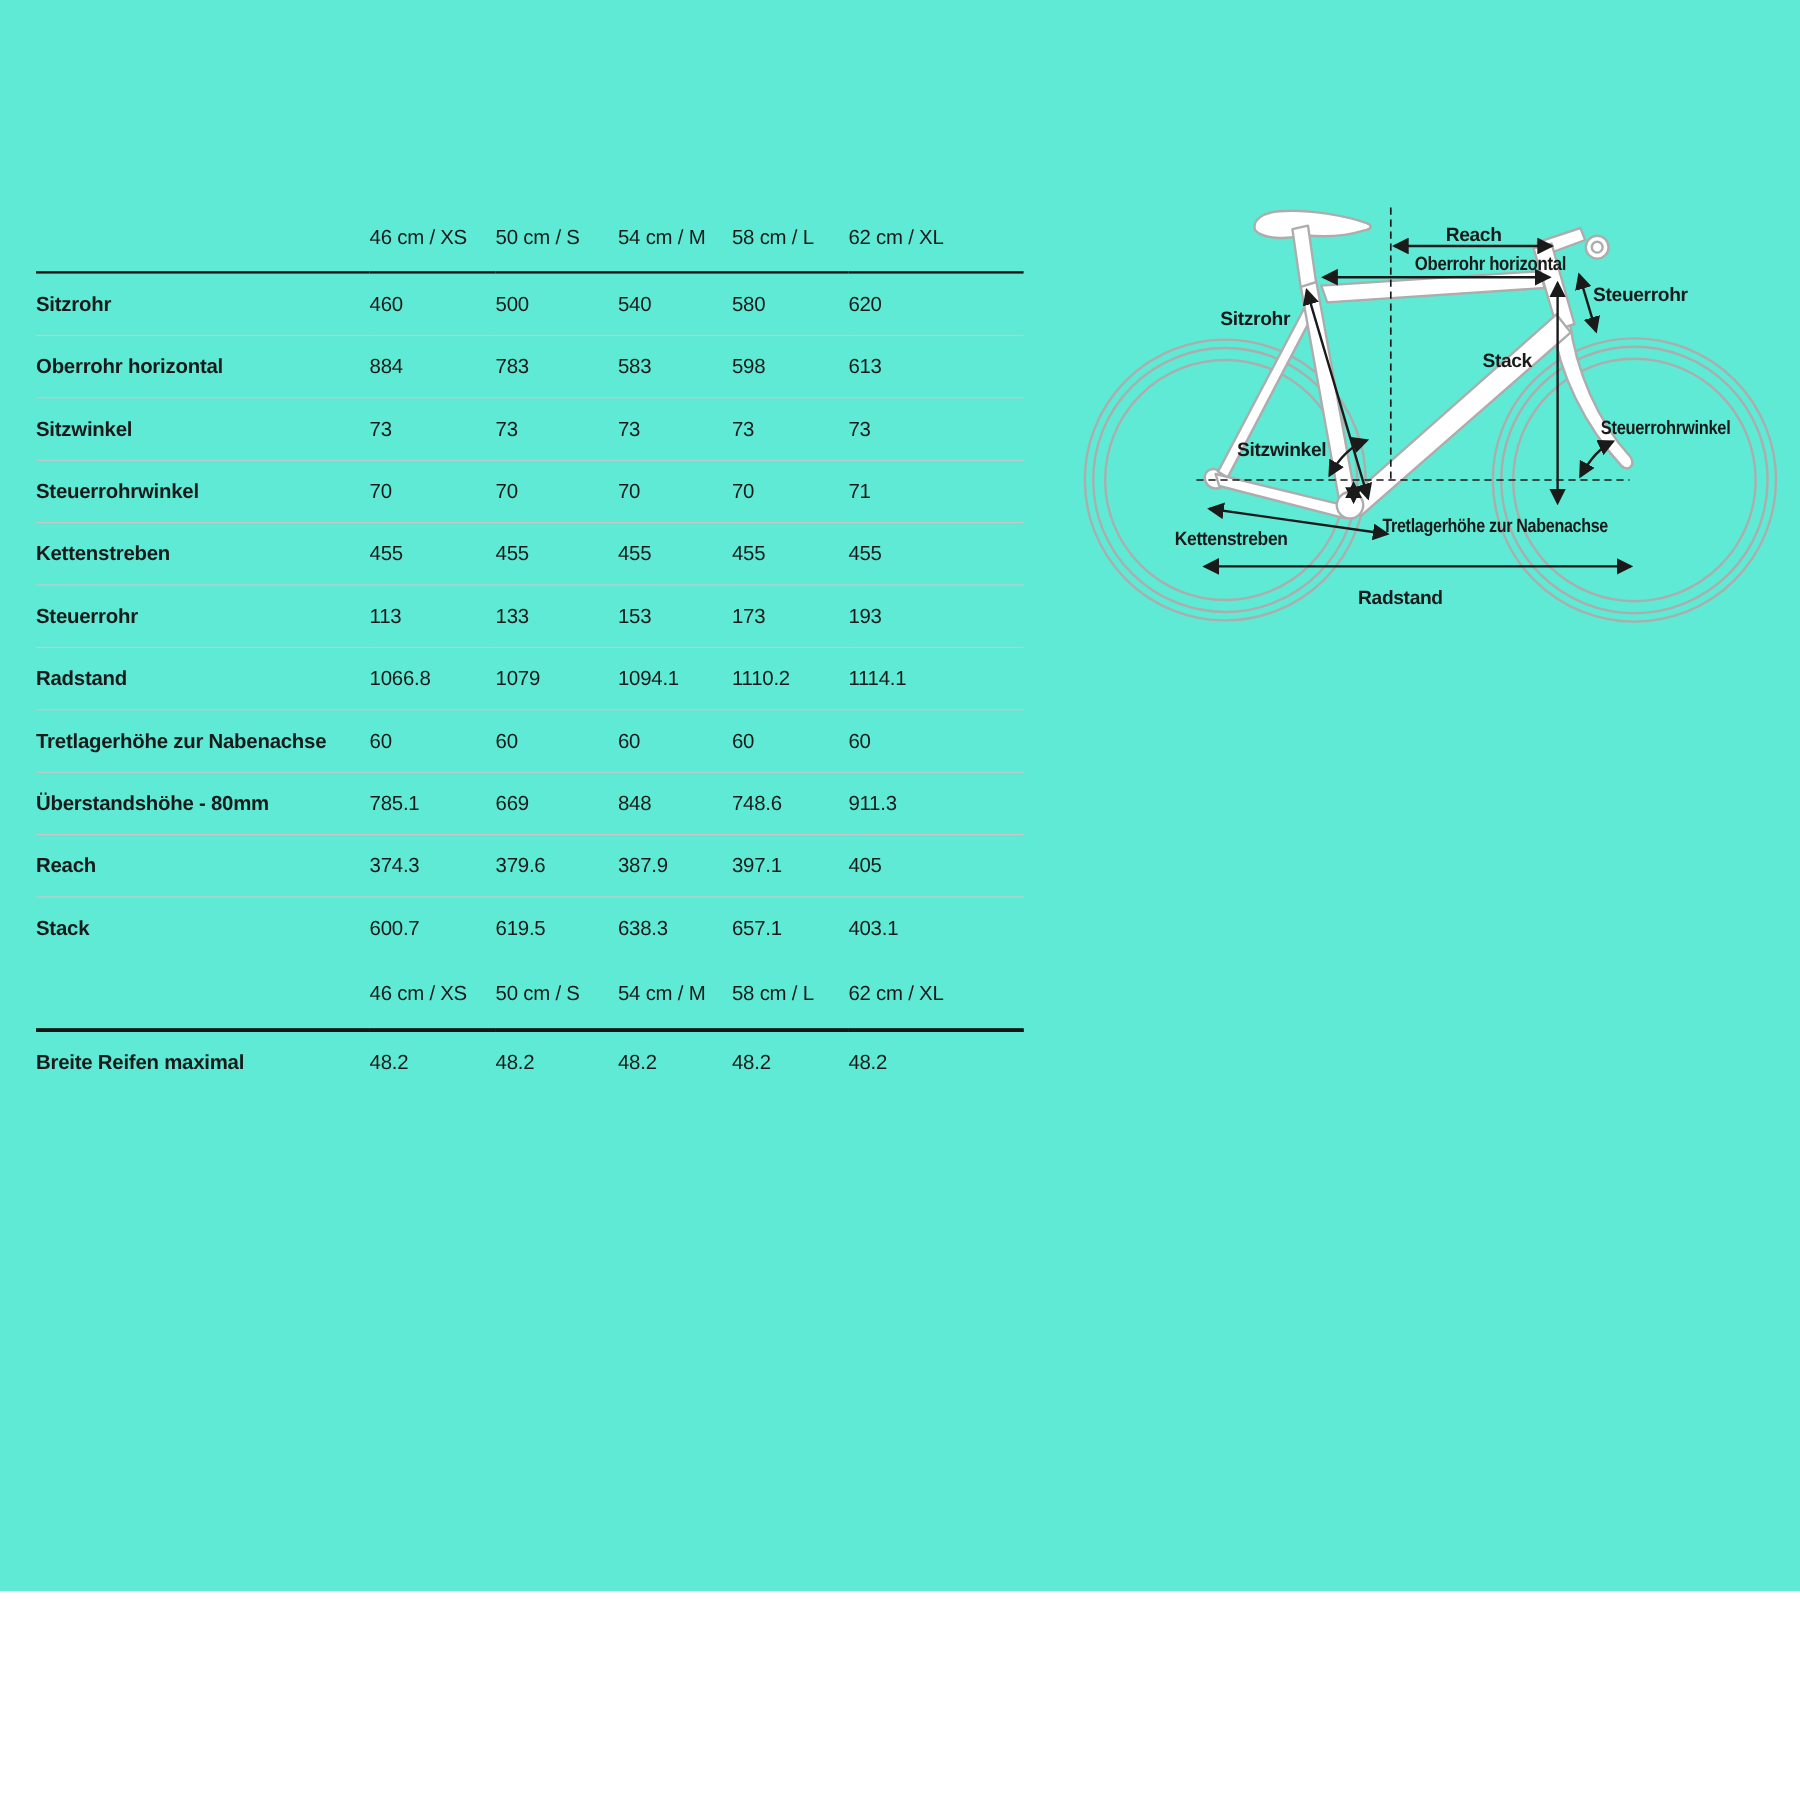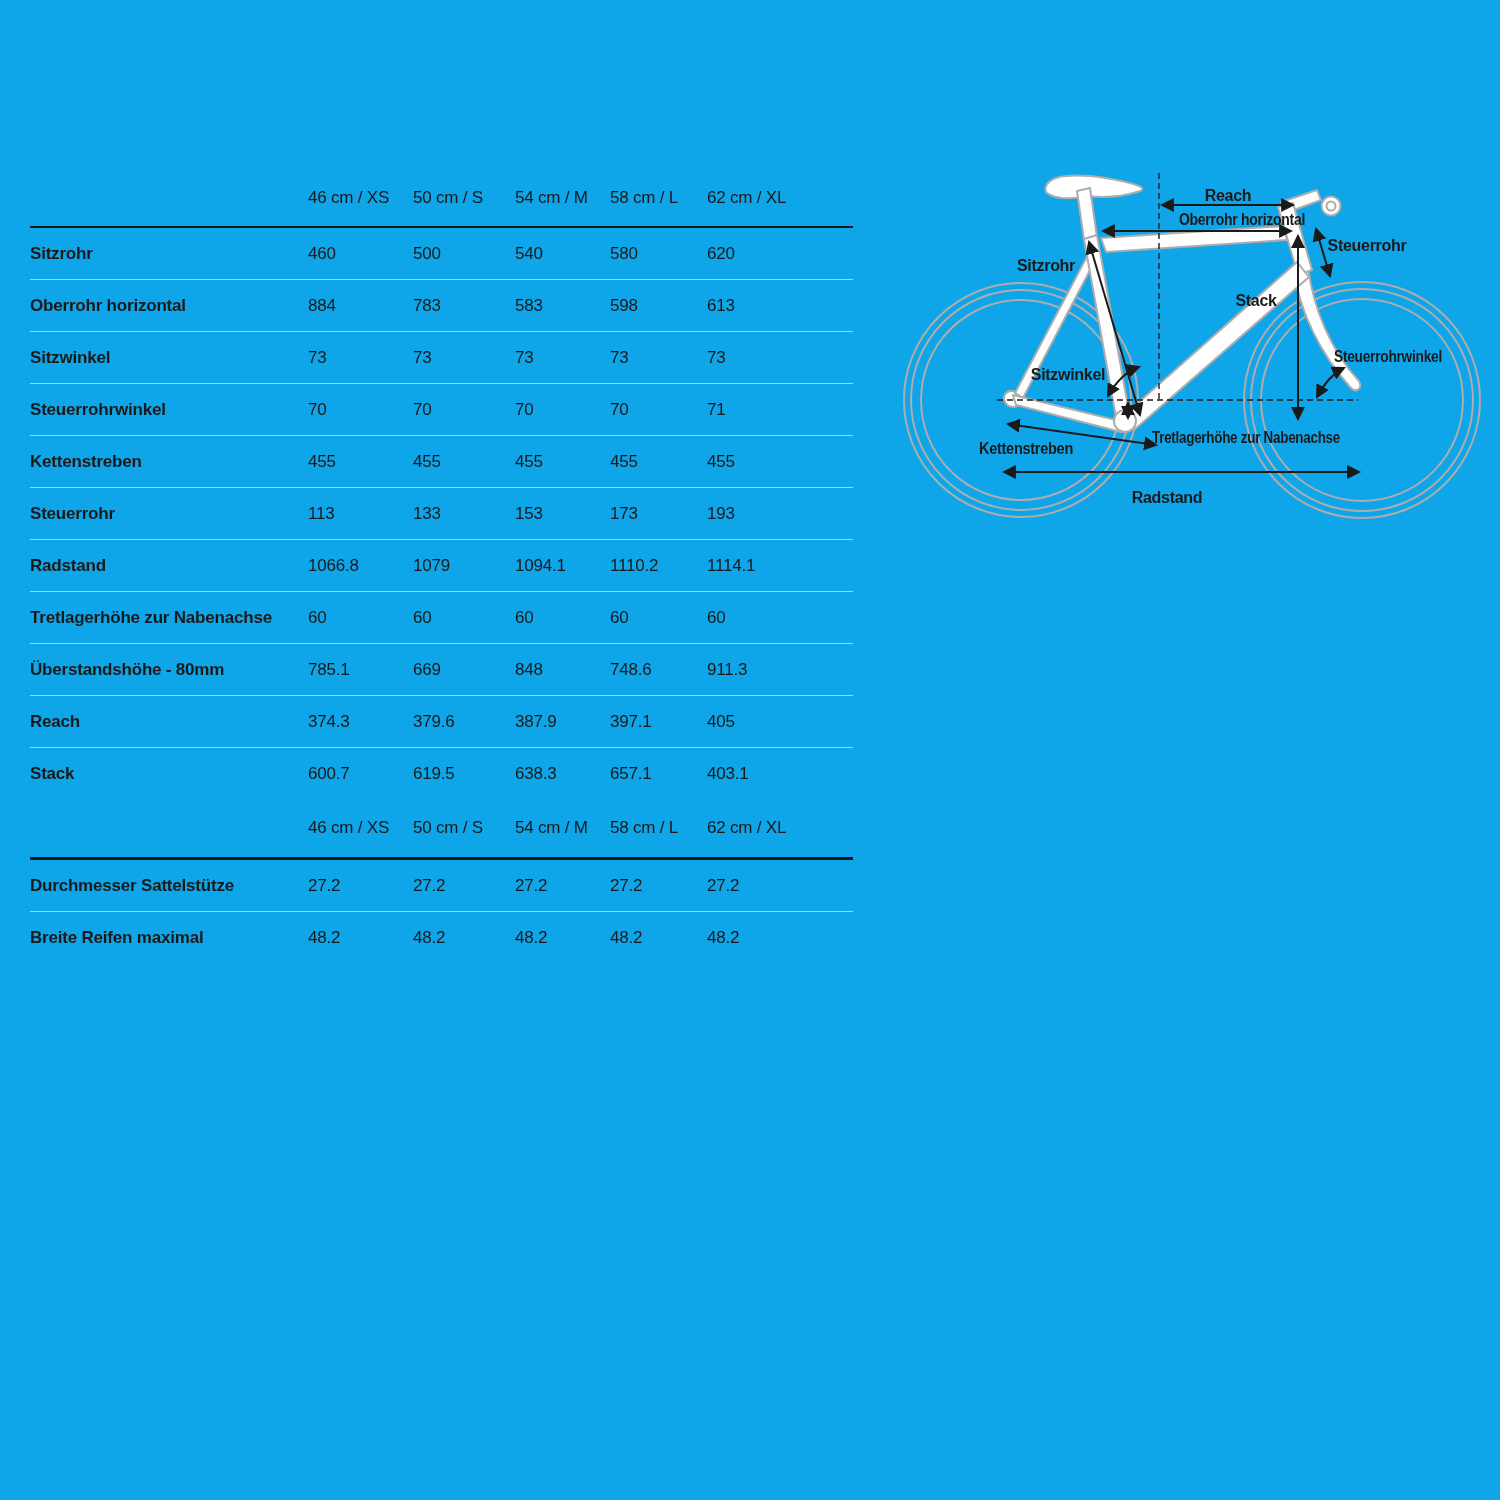--- a/index.html
+++ b/index.html
@@ -1,16 +1,16 @@
 <!DOCTYPE html>
 <html><head>
 <meta charset="utf-8">
 <style>
   html,body{margin:0;padding:0;background:#fff;}
-  .page{position:relative;width:1500px;height:1500px;background:#0ea5e9;overflow:hidden;
+  .page{position:relative;width:1500px;height:1326px;background:#5eead4;overflow:hidden;
         font-family:"Liberation Sans",sans-serif;color:#1a1a1a;}
   .tables{position:absolute;left:30px;top:170px;width:823px;}
   table.geo{border-collapse:collapse;table-layout:fixed;width:823px;}
   table.geo th,table.geo td{padding:0;text-align:left;vertical-align:middle;
         font-size:17px;font-weight:400;letter-spacing:-0.2px;color:#1a1a1a;white-space:nowrap;}
   table.geo thead th{height:56px;border-bottom:2px solid #161616;}
   table.geo.spec thead th{height:58px;border-bottom:3px solid #161616;}
   table.geo tbody th{font-weight:700;}
   table.geo tbody th,table.geo tbody td{height:51px;border-bottom:1px solid #c9c9c9;}
   table.geo tbody tr:last-child th,table.geo tbody tr:last-child td{border-bottom:none;}
@@ -154,28 +154,20 @@
           <th></th>
           <th>46 cm / XS</th>
           <th>50 cm / S</th>
           <th>54 cm / M</th>
           <th>58 cm / L</th>
           <th>62 cm / XL</th>
         </tr>
       </thead>
       <tbody>
         <tr>
-          <th>Durchmesser Sattelstütze</th>
-          <td>27.2</td>
-          <td>27.2</td>
-          <td>27.2</td>
-          <td>27.2</td>
-          <td>27.2</td>
-        </tr>
-        <tr>
           <th>Breite Reifen maximal</th>
           <td>48.2</td>
           <td>48.2</td>
           <td>48.2</td>
           <td>48.2</td>
           <td>48.2</td>
         </tr>
       </tbody>
     </table>
   </div>

